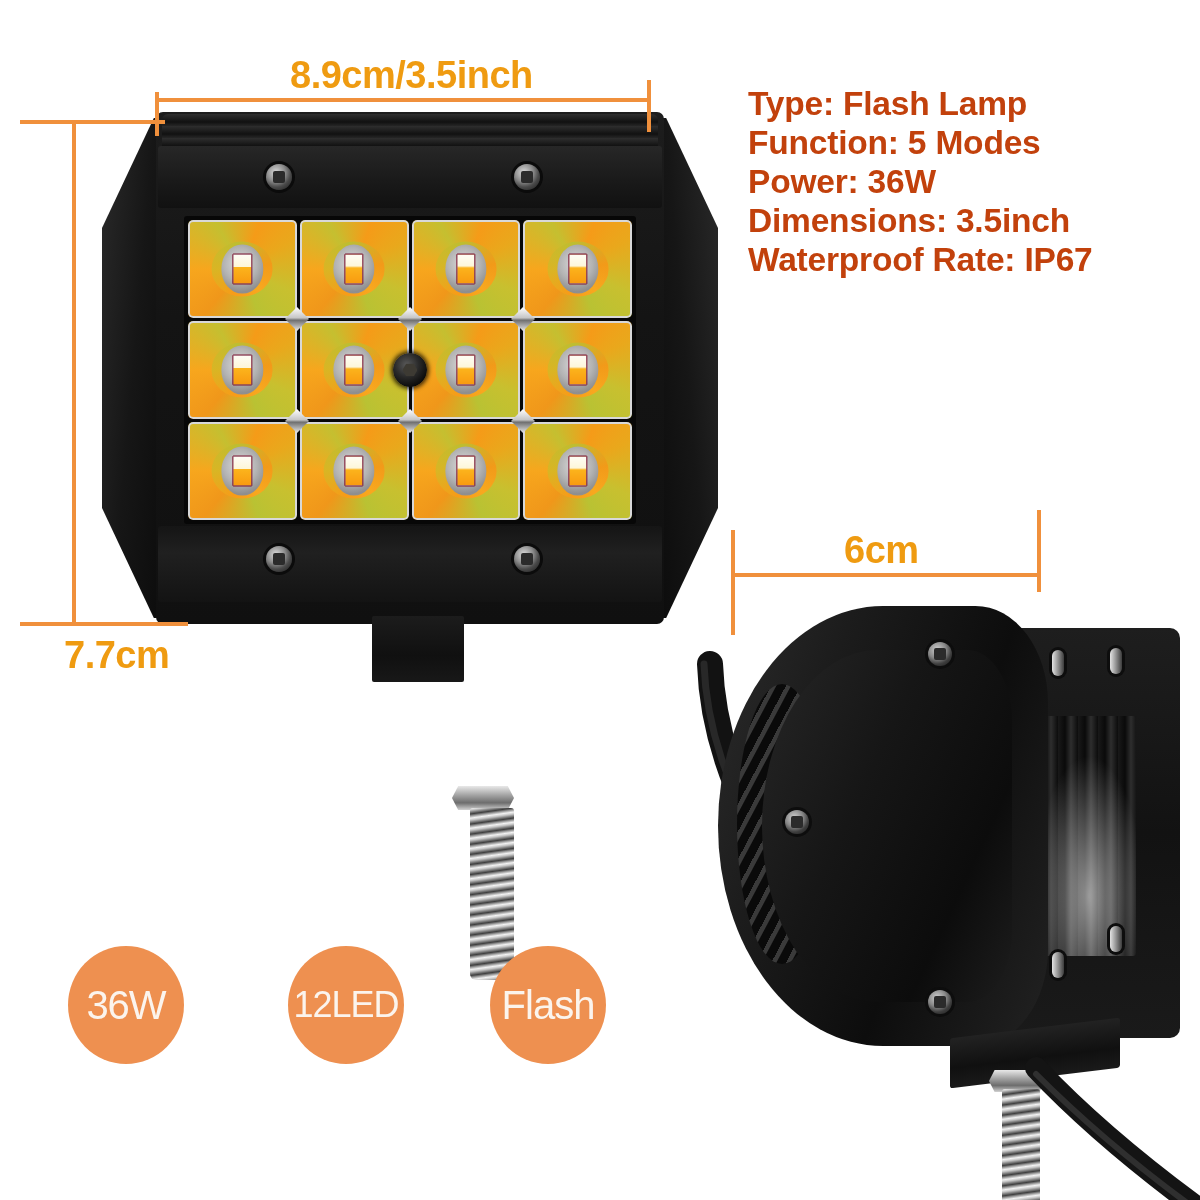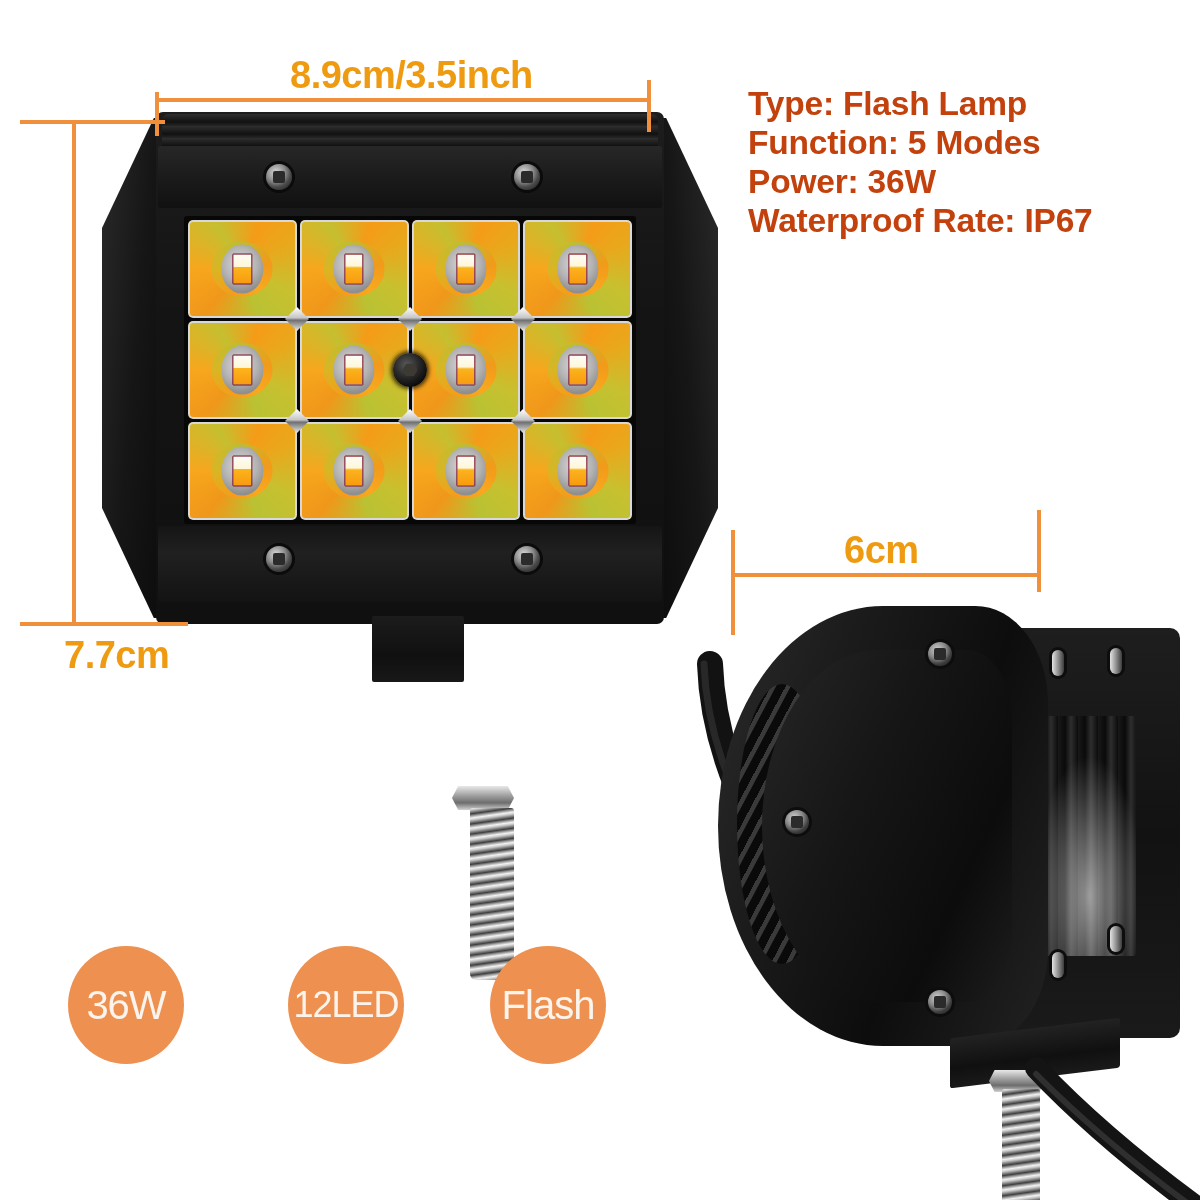--- a/index.html
+++ b/index.html
@@ -377,20 +377,21 @@
     <div class="dimline" style="left:731px;top:573px;width:310px;height:4px;"></div>
     <div class="dimline" style="left:731px;top:530px;width:4px;height:105px;"></div>
     <div class="dimline" style="left:1037px;top:510px;width:4px;height:82px;"></div>
     <div class="dimlabel" style="left:844px;top:529px;font-size:38px;text-align:center;">6cm</div>
   </div>
 
   <div id="spec">
     <div>Type: Flash Lamp</div>
     <div>Function: 5 Modes</div>
     <div>Power: 36W</div>
+    <div>Dimensions: 3.5inch</div>
     <div>Waterproof Rate: IP67</div>
   </div>
 
   <div class="badge" style="left:68px;top:946px;width:116px;height:118px;">36W</div>
   <div class="badge" style="left:288px;top:946px;width:116px;height:118px;font-size:36px;text-align:center;">12LED</div>
   <div class="badge" style="left:490px;top:946px;width:116px;height:118px;">Flash</div>
 
 </div>
 
 </body></html>

